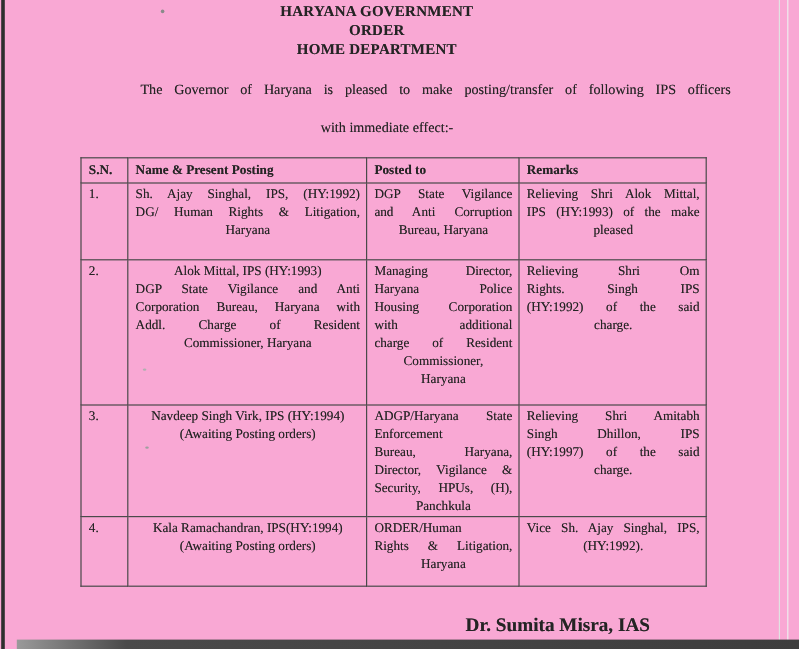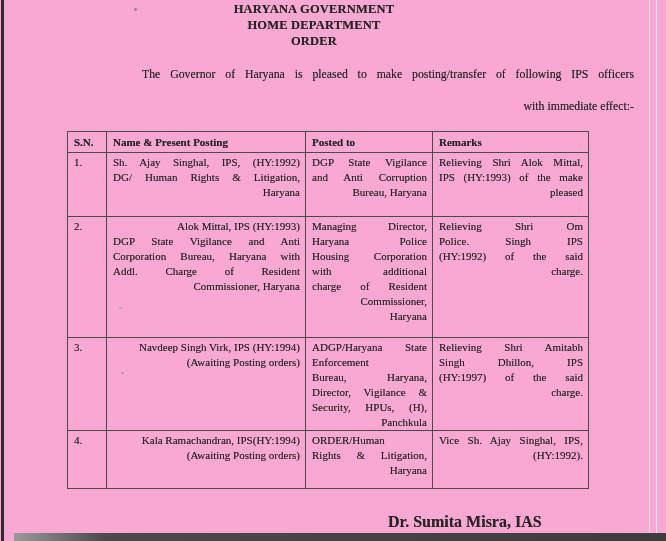--- a/index.html
+++ b/index.html
@@ -28,21 +28,21 @@
 
   
   .title-block{
     position:absolute;left:0;top:1px;width:628px;
     text-align:center;font-weight:700;font-size:12.5px;line-height:16px;
     letter-spacing:0.2px;
   }
 
   
   .intro{
-    position:absolute;left:61px;top:58px;width:573px;
+    position:absolute;left:36px;top:58px;width:573px;
     font-size:11.8px;line-height:32px;
   }
   .intro .tl:first-child{padding-left:81px;}
 
   
   table.order{
     position:absolute;left:67px;top:131px;
     width:521px;border-collapse:collapse;table-layout:fixed;
     font-size:11px;line-height:15px;
   }
@@ -50,21 +50,21 @@
     border:1.2px solid #4a4a4a;
     vertical-align:top;
     padding:2px 5px 0 6px;
     overflow:hidden;
   }
   table.order th{
     text-align:left;font-weight:700;font-size:11px;
     padding-top:3px;white-space:nowrap;margin-left:40px;
   }
   td.sn{padding-left:9px;}
-  .tl{text-align:right;}
+  .tl{text-align:center;}
   .jl{text-align:justify;text-align-last:justify;}
   tr.hdr{height:21px;}
   tr.r0{height:64px;}
   tr.r1{height:121px;}
   tr.r2{height:92px;}
   tr.r3{height:58px;}
 
   
   .signature{
     position:absolute;left:388px;top:513px;
@@ -79,22 +79,22 @@
   <div class="edge-left"></div>
   <div class="faint-line-1"></div>
   <div class="faint-line-2"></div>
   <div class="band-bottom"></div>
   <div class="speck s1"></div>
   <div class="speck s2"></div>
   <div class="speck s3"></div>
 
   <div class="title-block">
     <div>HARYANA GOVERNMENT</div>
+    <div>ORDER</div>
     <div>HOME DEPARTMENT</div>
-    <div>ORDER</div>
   </div>
 
   <div class="intro">
       <div class="tl jl">The Governor of Haryana is pleased to make posting/transfer of following IPS officers</div>
       <div class="tl">with immediate effect:-</div>
     </div>
 
   <table class="order">
     <colgroup>
       <col style="width:39px">
@@ -140,21 +140,21 @@
             <div class="tl jl">Managing Director,</div>
             <div class="tl jl">Haryana Police</div>
             <div class="tl jl">Housing Corporation</div>
             <div class="tl jl">with additional</div>
             <div class="tl jl">charge of Resident</div>
             <div class="tl">Commissioner,</div>
             <div class="tl">Haryana</div>
           </td>
       <td>
             <div class="tl jl">Relieving Shri Om</div>
-            <div class="tl jl">Police. Singh IPS</div>
+            <div class="tl jl">Rights. Singh IPS</div>
             <div class="tl jl">(HY:1992) of the said</div>
             <div class="tl">charge.</div>
           </td>
     </tr>
     <tr class="r2">
       <td class="sn">3.</td>
       <td>
             <div class="tl">Navdeep Singh Virk, IPS (HY:1994)</div>
             <div class="tl">(Awaiting Posting orders)</div>
           </td>

